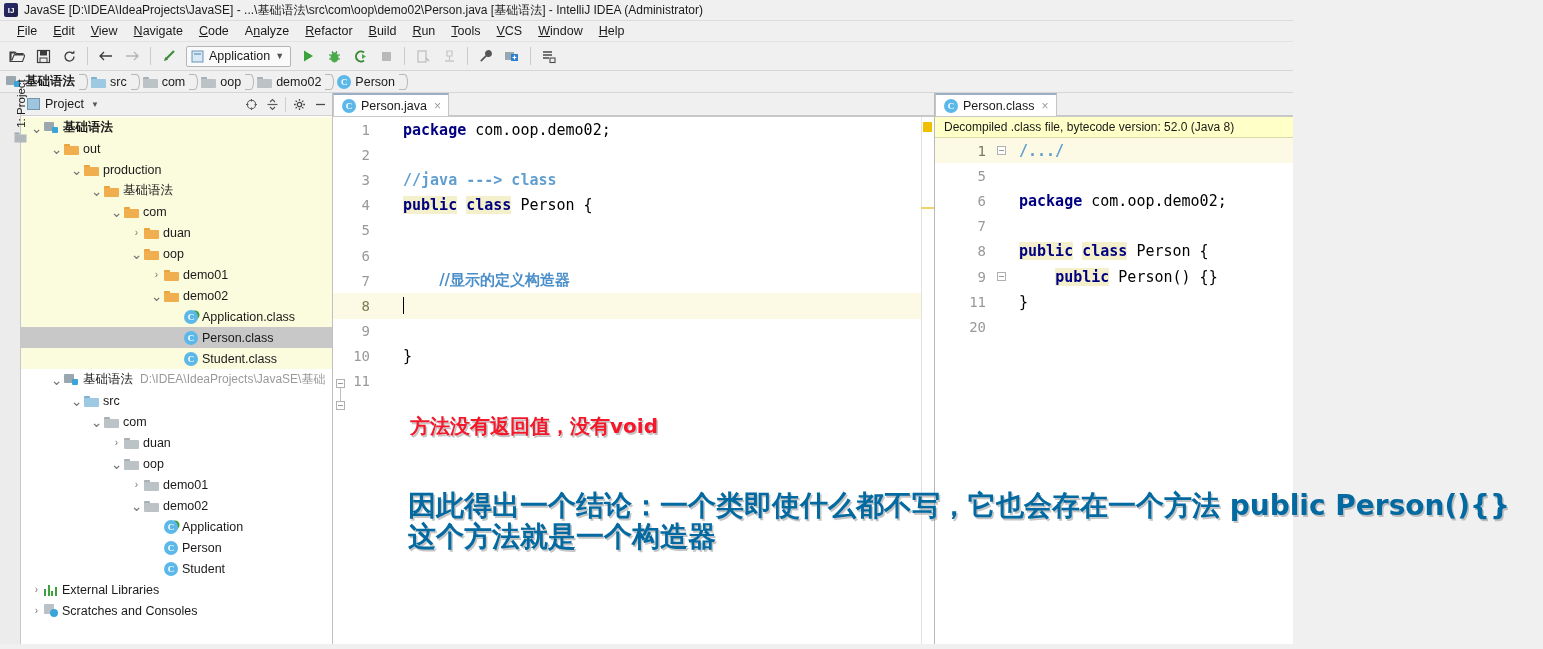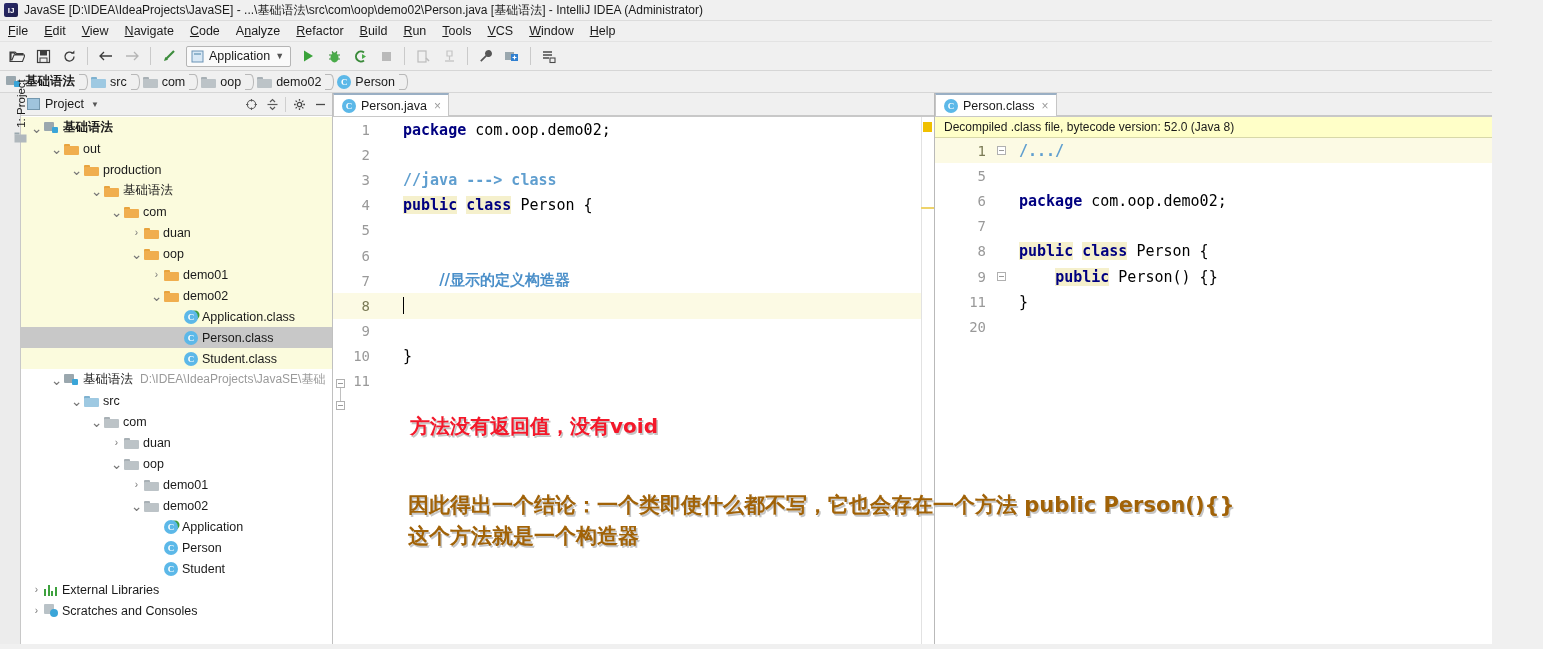--- a/index.html
+++ b/index.html
@@ -4,21 +4,21 @@
 <style>
   * { box-sizing: border-box; margin: 0; padding: 0; }
   html, body {
     width: 1543px; height: 649px;
     overflow: hidden;
     background: #f0f0f0;
     font-family: "Liberation Sans", sans-serif;
     font-size: 12px;
     color: #1a1a1a;
   }
-  #app { position: relative; width: 1492px; height: 649px; }
+  #app { position: relative; width: 1293px; height: 649px; }
 
   
   .titlebar {
     height: 21px; background: #f0f0f0;
     display: flex; align-items: center; gap: 6px;
     padding-left: 4px;
     border-bottom: 1px solid #dcdcdc;
     font-size: 12px; white-space: nowrap;
   }
   .ij-logo {
@@ -26,21 +26,21 @@
     background: linear-gradient(135deg,#2b2b6e 0%,#1e1e4a 100%);
     color: #fff; font-size: 8px; font-weight: bold;
     display: flex; align-items: center; justify-content: center;
     font-family: "Liberation Sans", sans-serif;
   }
 
   
   .menubar {
     height: 21px; background: #f0f0f0;
     display: flex; align-items: center;
-    padding-left: 0; gap: 0px;
+    padding-left: 9px; gap: 0px;
     border-bottom: 1px solid #e3e3e3;
   }
   .menu-item {
     padding: 2px 8px; font-size: 12.5px; cursor: default;
     color: #1a1a1a; white-space: nowrap;
   }
   .menu-item u { text-decoration: underline; }
 
   
   .toolbar {
@@ -214,21 +214,21 @@
   
   .annot {
     position: absolute; white-space: pre; pointer-events: none;
     font-family: "DejaVu Sans", sans-serif; font-weight: bold;
   }
   .annot-red {
     color: #f4182a; font-size: 20px; line-height: 28px;
     text-shadow: 1.5px 1.5px 0 rgba(150,150,150,.55);
   }
   .annot-blue {
-    color: #a16207; font-size: 21px; line-height: 31px;
+    color: #0369a1; font-size: 28px; line-height: 31px;
     text-shadow: 1.5px 1.5px 0 rgba(150,150,150,.55);
   }
 
   
   .ico { display:inline-block; flex:none; }
   .ico-folder {
     width: 15px; height: 12px; position: relative;
   }
   .ico-folder::before {
     content:''; position:absolute; left:0; top:1px; width:6px; height:3px;

